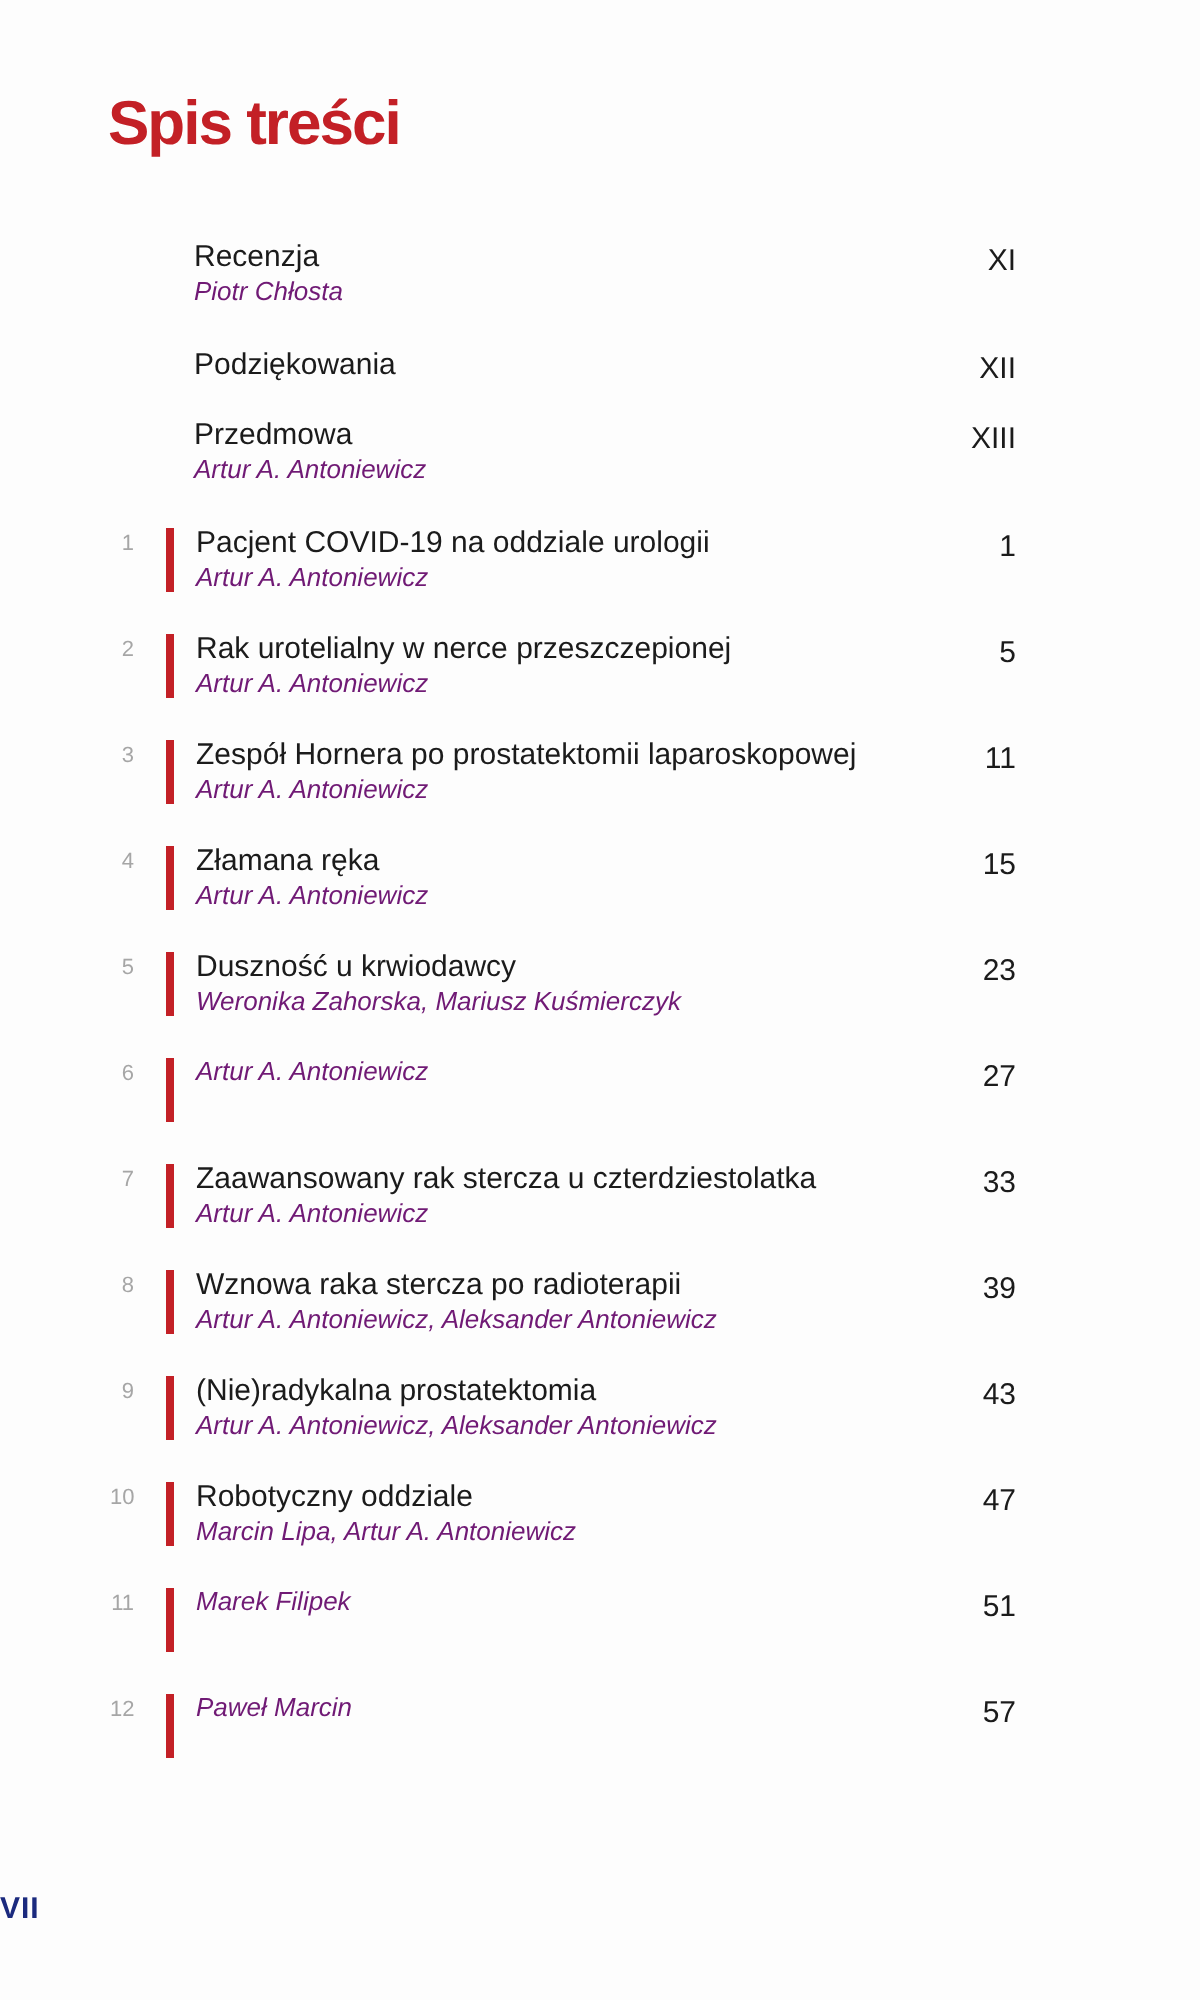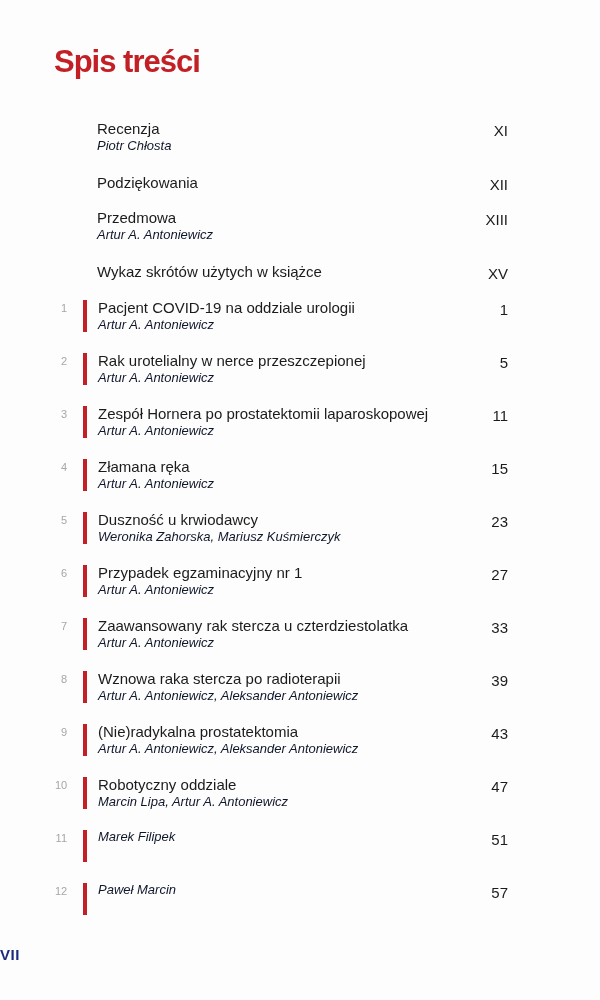--- a/index.html
+++ b/index.html
@@ -70,21 +70,21 @@
   .entry-text { flex: 1; min-width: 0; }
   .entry-title {
     font-size: 15px;
     line-height: 18px;
     color: #1b1b1b;
   }
   .entry-authors {
     font-size: 13px;
     line-height: 15px;
     font-style: italic;
-    color: #0f172a;
+    color: #701a75;
   }
   .entry-page {
     flex: none;
     margin-left: 10px;
     font-size: 15px;
     line-height: 18px;
     padding-top: 2px;
     color: #1b1b1b;
   }
   
@@ -127,27 +127,20 @@
   </div>
 
   <div class="fm-entry">
     <div class="entry-text">
       <div class="entry-title">Przedmowa</div>
       <div class="entry-authors">Artur A. Antoniewicz</div>
     </div>
     <div class="entry-page">XIII</div>
   </div>
 
-  <div class="fm-entry">
-    <div class="entry-text">
-      <div class="entry-title">Wykaz skrótów użytych w książce</div>
-
-    </div>
-    <div class="entry-page">XV</div>
-  </div>
 </div>
     <div class="chapters">
   <div class="ch-entry">
     <div class="ch-num">1</div>
     <div class="ch-bar"></div>
     <div class="entry-text">
       <div class="entry-title">Pacjent COVID-19 na oddziale urologii</div>
       <div class="entry-authors">Artur A. Antoniewicz</div>
     </div>
     <div class="entry-page">1</div>
@@ -190,21 +183,20 @@
       <div class="entry-title">Duszność u krwiodawcy</div>
       <div class="entry-authors">Weronika Zahorska, Mariusz Kuśmierczyk</div>
     </div>
     <div class="entry-page">23</div>
   </div>
 
   <div class="ch-entry">
     <div class="ch-num">6</div>
     <div class="ch-bar"></div>
     <div class="entry-text">
-      <div class="entry-title">Przypadek egzaminacyjny nr 1</div>
       <div class="entry-authors">Artur A. Antoniewicz</div>
     </div>
     <div class="entry-page">27</div>
   </div>
 
   <div class="ch-entry">
     <div class="ch-num">7</div>
     <div class="ch-bar"></div>
     <div class="entry-text">
       <div class="entry-title">Zaawansowany rak stercza u czterdziestolatka</div>

